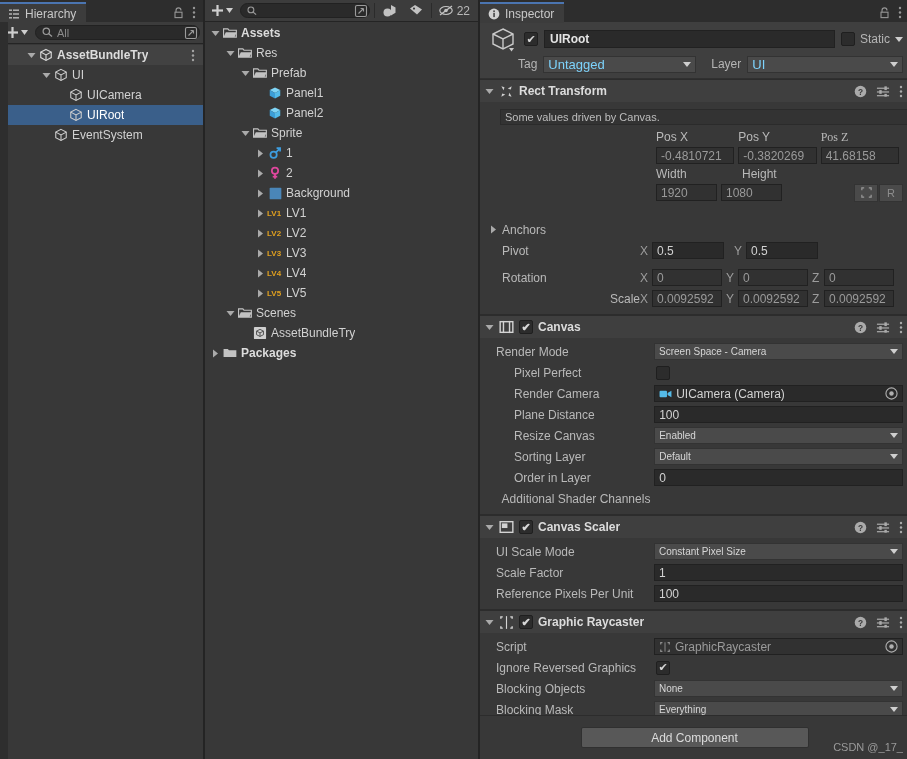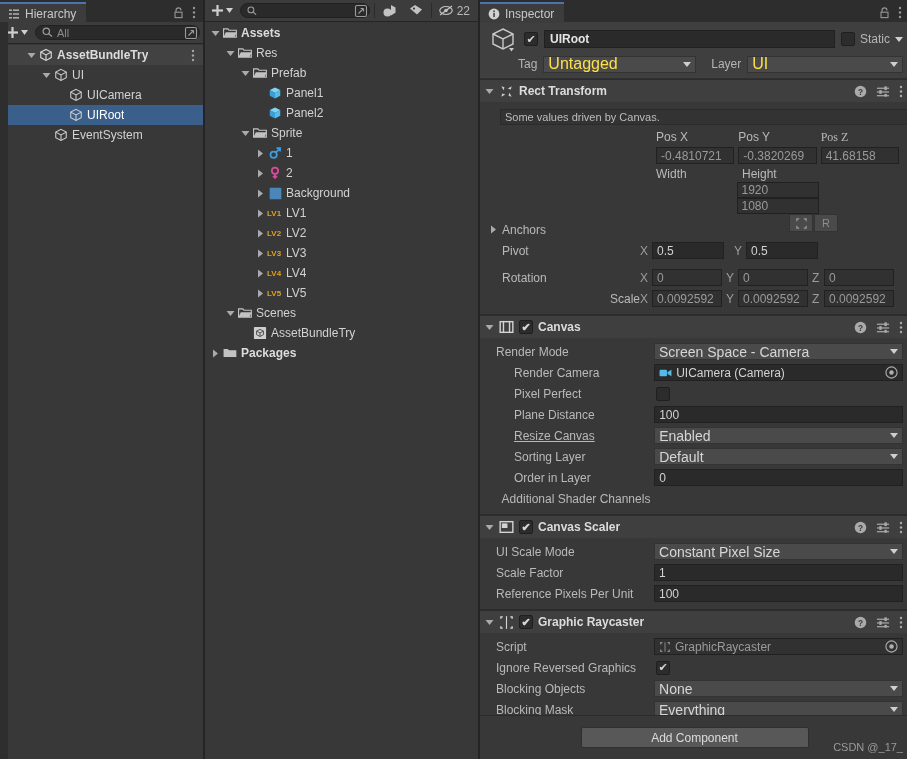--- a/index.html
+++ b/index.html
@@ -78,22 +78,22 @@
   .chk.on::after { content:"✔"; font-size:11px; color:#d6d6d6; line-height:1; }
   .name-field {
     flex:1; height:18px; background:#2a2a2a; border:1px solid #212121;
     color:#e4e4e4; font-weight:bold; font-size:12px; display:flex; align-items:center; padding:0 5px;
   }
   .static-wrap { display:flex; align-items:center; gap:5px; }
   .static-lbl { color:#b5b5b5; font-size:12px; }
   .obj-row2 { display:flex; align-items:center; gap:6px; height:20px; margin-top:4px; padding-left:30px; }
   .mini-lbl { color:#b5b5b5; font-size:12px; }
   .dd {
-    height:17px; background:#4a4a4a; border:1px solid #333; color:#fde047;
-    display:flex; align-items:center; padding:0 4px; font-size:16px; position:relative;
+    height:17px; background:#4a4a4a; border:1px solid #333; color:#7dd3fc;
+    display:flex; align-items:center; padding:0 4px; font-size:13px; position:relative;
   }
   .dd .caret { margin-left:auto; padding-left:6px; }
 
   
   .comp { border-top:1px solid #2c2c2c; border-bottom:1px solid #2c2c2c; background:#383838; }
   .comp-head {
     height:22px; background:#3f3f3f; display:flex; align-items:center; gap:5px;
     padding:0 6px 0 5px; font-size:12px; color:#dcdcdc; font-weight:bold;
   }
   .comp-head .hicons { margin-left:auto; display:flex; align-items:center; gap:9px; opacity:.85; }
@@ -117,21 +117,21 @@
   .chkmini { width:14px; height:14px; background:#2c2c2c; border:1px solid #1f1f1f; border-radius:2px;
              display:flex; align-items:center; justify-content:center; }
   .chkmini.on::after { content:"✔"; font-size:11px; color:#d6d6d6; line-height:1; }
   .objfield {
     height:17px; background:#2a2a2a; border:1px solid #212121; color:#d2d2d2; font-size:12px;
     display:flex; align-items:center; gap:4px; padding:0 4px; position:relative;
   }
   .objfield .pick { margin-left:auto; }
   .txtfield { height:17px; background:#2a2a2a; border:1px solid #212121; color:#d2d2d2; font-size:12px;
               display:flex; align-items:center; padding:0 4px; }
-  .ddwide { height:17px; background:#4a4a4a; border:1px solid #333; color:#d6d6d6; font-size:14px;
+  .ddwide { height:17px; background:#4a4a4a; border:1px solid #333; color:#d6d6d6; font-size:10px;
             display:flex; align-items:center; padding:0 4px; }
   .ddwide .caret { margin-left:auto; }
 
   .addcomp-wrap { height:44px; display:flex; align-items:center; justify-content:center; position:relative; background:#383838; border-top:1px solid #2c2c2c; }
   .addcomp {
     width:228px; height:21px; background:#585858; border:1px solid #303030; border-radius:2px;
     display:flex; align-items:center; justify-content:center; color:#dcdcdc; font-size:12px;
   }
   .watermark { position:absolute; right:6px; bottom:6px; color:#9a9a9a; font-size:11px; }
 
@@ -702,21 +702,21 @@
     </div>
             <div class="frow" style="padding-left:170px;">
       <span class="fval dim" style="width:82px;margin-right:4px;">-0.4810721</span>
               <span class="fval dim" style="width:82px;margin-right:4px;">-0.3820269</span>
               <span class="fval dim" style="width:82px;margin-right:4px;">41.68158</span>
     </div>
             <div class="frow" style="height:16px;padding-left:170px;">
       <span class="flabel" style="width:86px;">Width</span>
               <span class="flabel" style="width:86px;">Height</span>
     </div>
-            <div class="frow" style="padding-left:170px;flex-direction:column;">
+            <div class="frow" style="padding-left:170px;">
       <span class="fval dim" style="width:82px;margin-right:4px;">1920</span>
               <span class="fval dim" style="width:82px;margin-right:4px;">1080</span>
       <span style="margin-left:68px;display:flex;gap:1px;">
         <span class="smallbtn">
                   <svg width="13" height="13" viewBox="0 0 14 14">
                     <path d="M2 4.5 V2 H4.5 M9.5 2 H12 V4.5 M12 9.5 V12 H9.5 M4.5 12 H2 V9.5" fill="none" stroke="#9a9a9a" stroke-width="1.3"></path>
                   </svg>
                 </span>
         <span class="smallbtn">R</span>
       </span>
@@ -805,47 +805,47 @@
         <span class="ddwide" style="width:252px;">
             <span>Screen Space - Camera</span>
             <span class="caret">
                   <svg width="8" height="5" viewBox="0 0 8 5">
                     <path d="M0 0 L8 0 L4 5 Z" fill="#cfcfcf"></path>
                   </svg>
                 </span>
               </span>
             </div>
             <div class="frow">
+        <span class="flabel " style="padding-left:28px;width:170px;">Pixel Perfect</span>
+        <span class="chkmini "></span>
+            </div>
+            <div class="frow">
         <span class="flabel " style="padding-left:28px;width:170px;">Render Camera</span>
         <span class="objfield" style="width:252px;">
             <span>
                   <svg width="13" height="10" viewBox="0 0 14 10">
                     <rect x="0.6" y="1.6" width="8" height="6.8" rx="1" fill="#55bbe8"></rect>
                     <path d="M9.2 4 L13.4 1.6 V8.4 L9.2 6 Z" fill="#55bbe8"></path>
                   </svg>
                 </span>
             <span>UICamera (Camera)</span>
             <span class="pick">
                   <svg width="13" height="13" viewBox="0 0 14 14">
                     <circle cx="7" cy="7" r="6" fill="none" stroke="#b0b0b0" stroke-width="1.2"></circle>
                     <circle cx="7" cy="7" r="2.4" fill="#b0b0b0"></circle>
                   </svg>
                 </span>
               </span>
             </div>
             <div class="frow">
-        <span class="flabel " style="padding-left:28px;width:170px;">Pixel Perfect</span>
-        <span class="chkmini "></span>
-            </div>
-            <div class="frow">
         <span class="flabel " style="padding-left:28px;width:170px;">Plane Distance</span>
         <span class="txtfield" style="width:252px;">100</span>
             </div>
             <div class="frow">
-        <span class="flabel " style="padding-left:28px;width:170px;text-decoration:underline;">Resize Canvas</span>
+        <span class="flabel " style="padding-left:28px;width:170px;">Resize Canvas</span>
         <span class="ddwide" style="width:252px;">
             <span>Enabled</span>
             <span class="caret">
                   <svg width="8" height="5" viewBox="0 0 8 5">
                     <path d="M0 0 L8 0 L4 5 Z" fill="#cfcfcf"></path>
                   </svg>
                 </span>
               </span>
             </div>
             <div class="frow">

